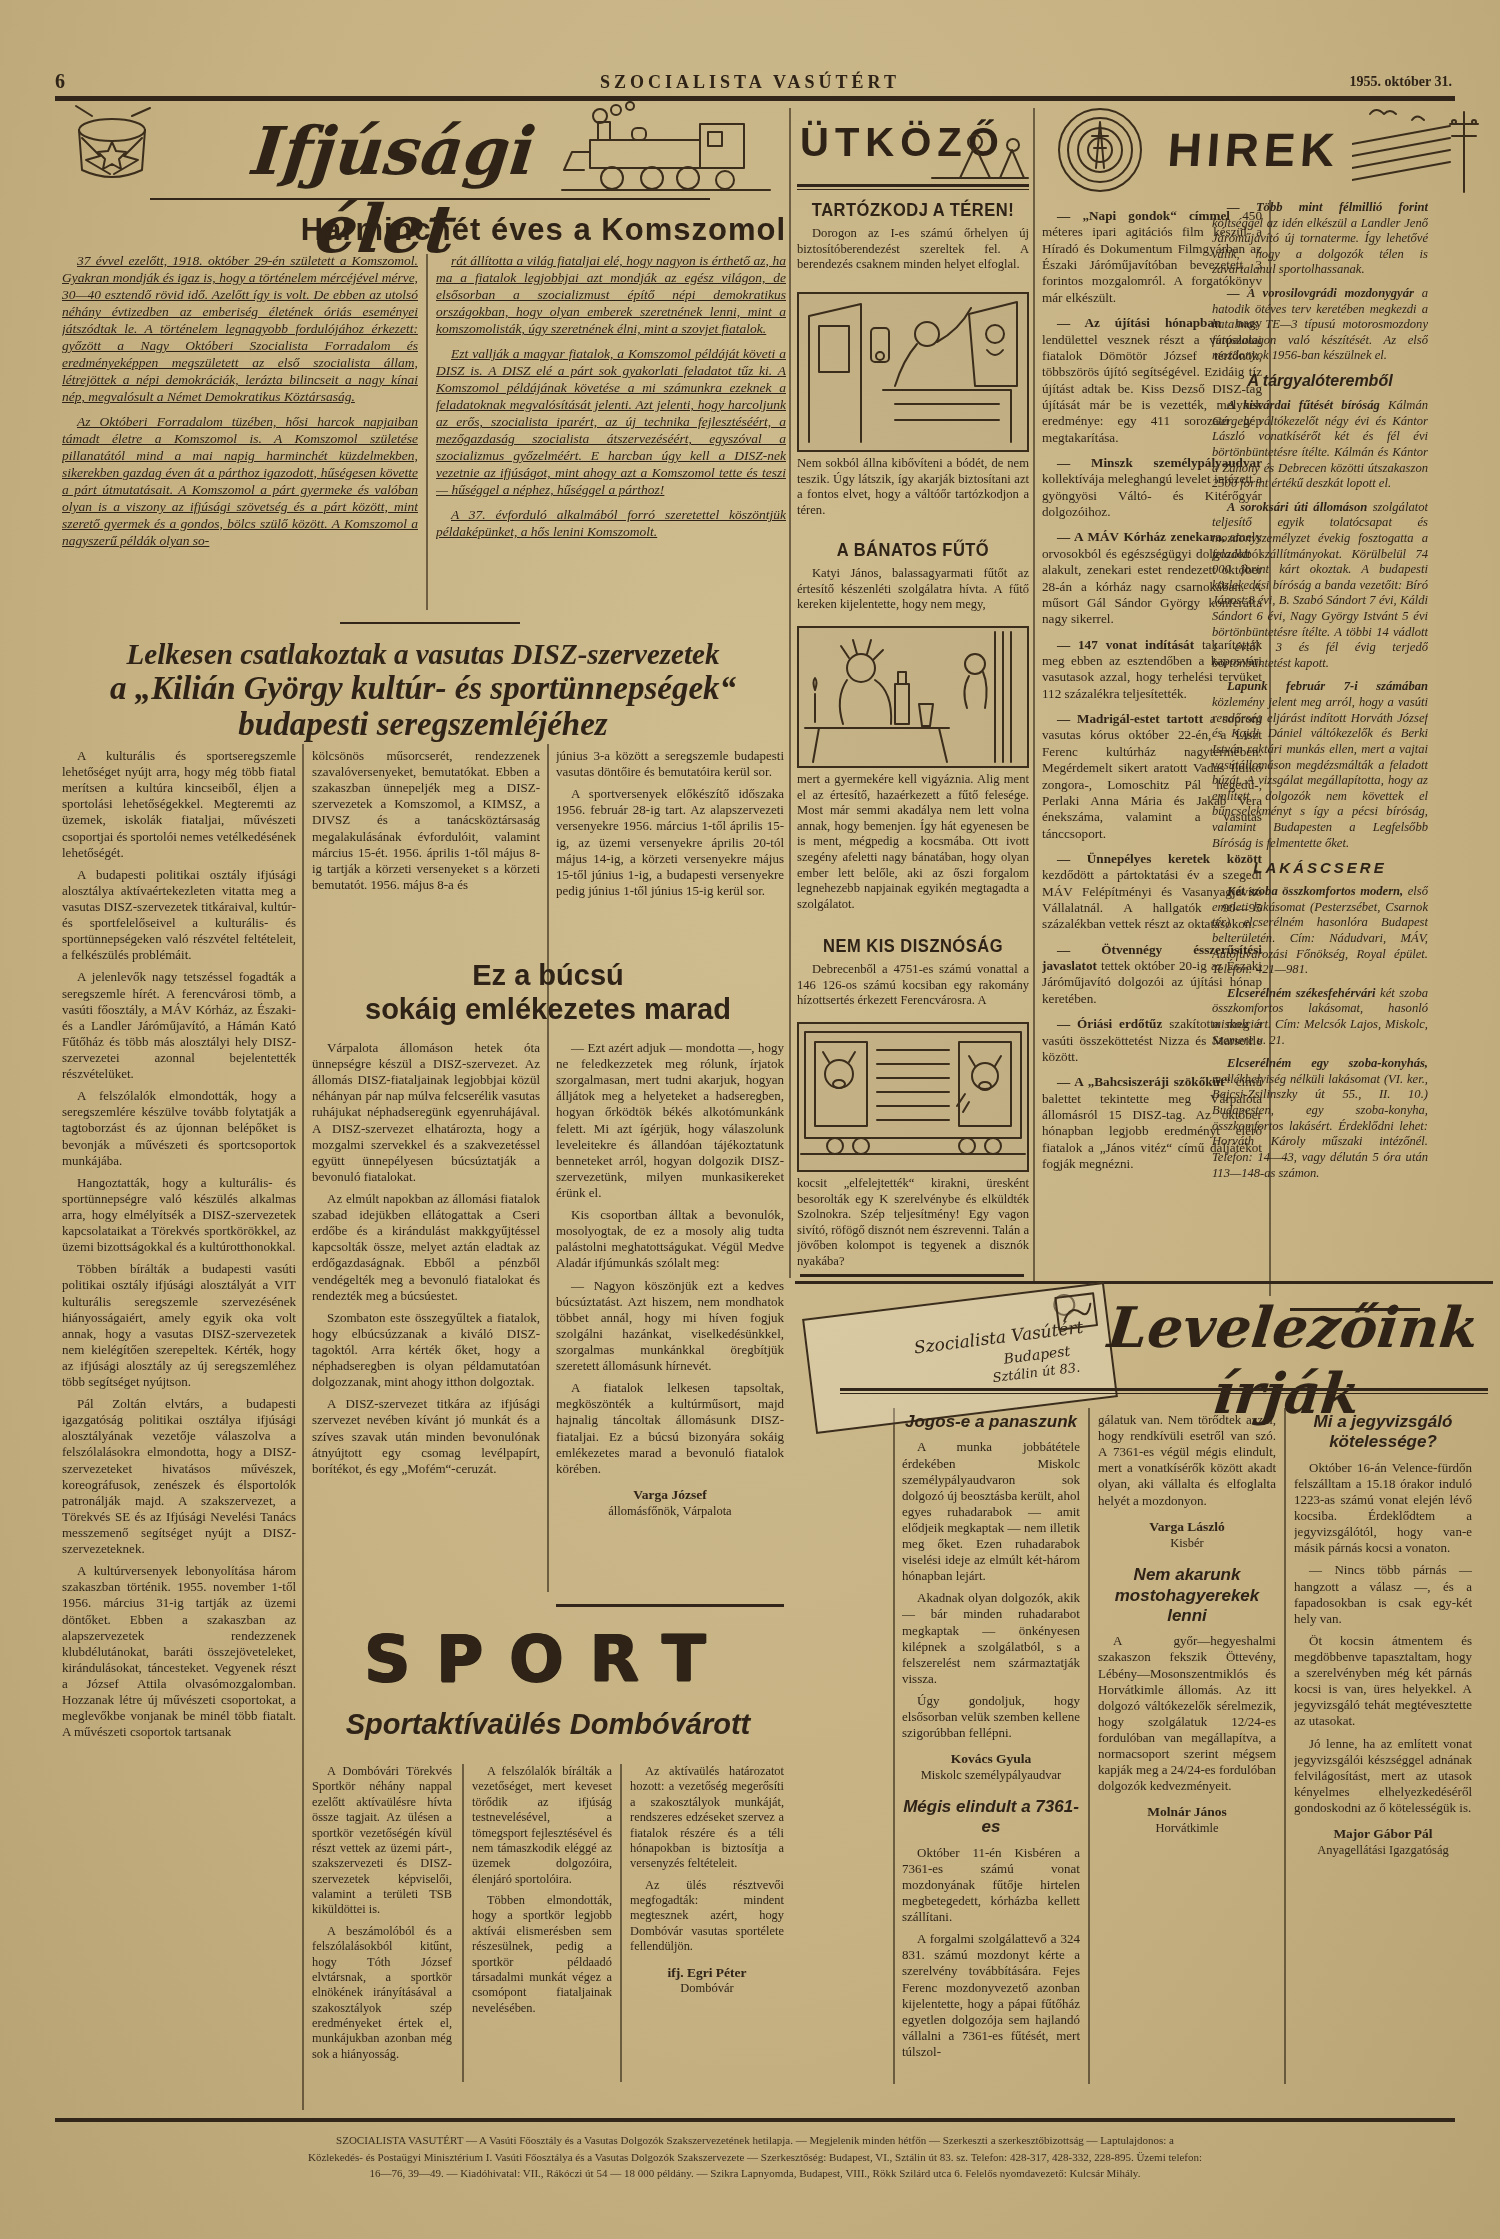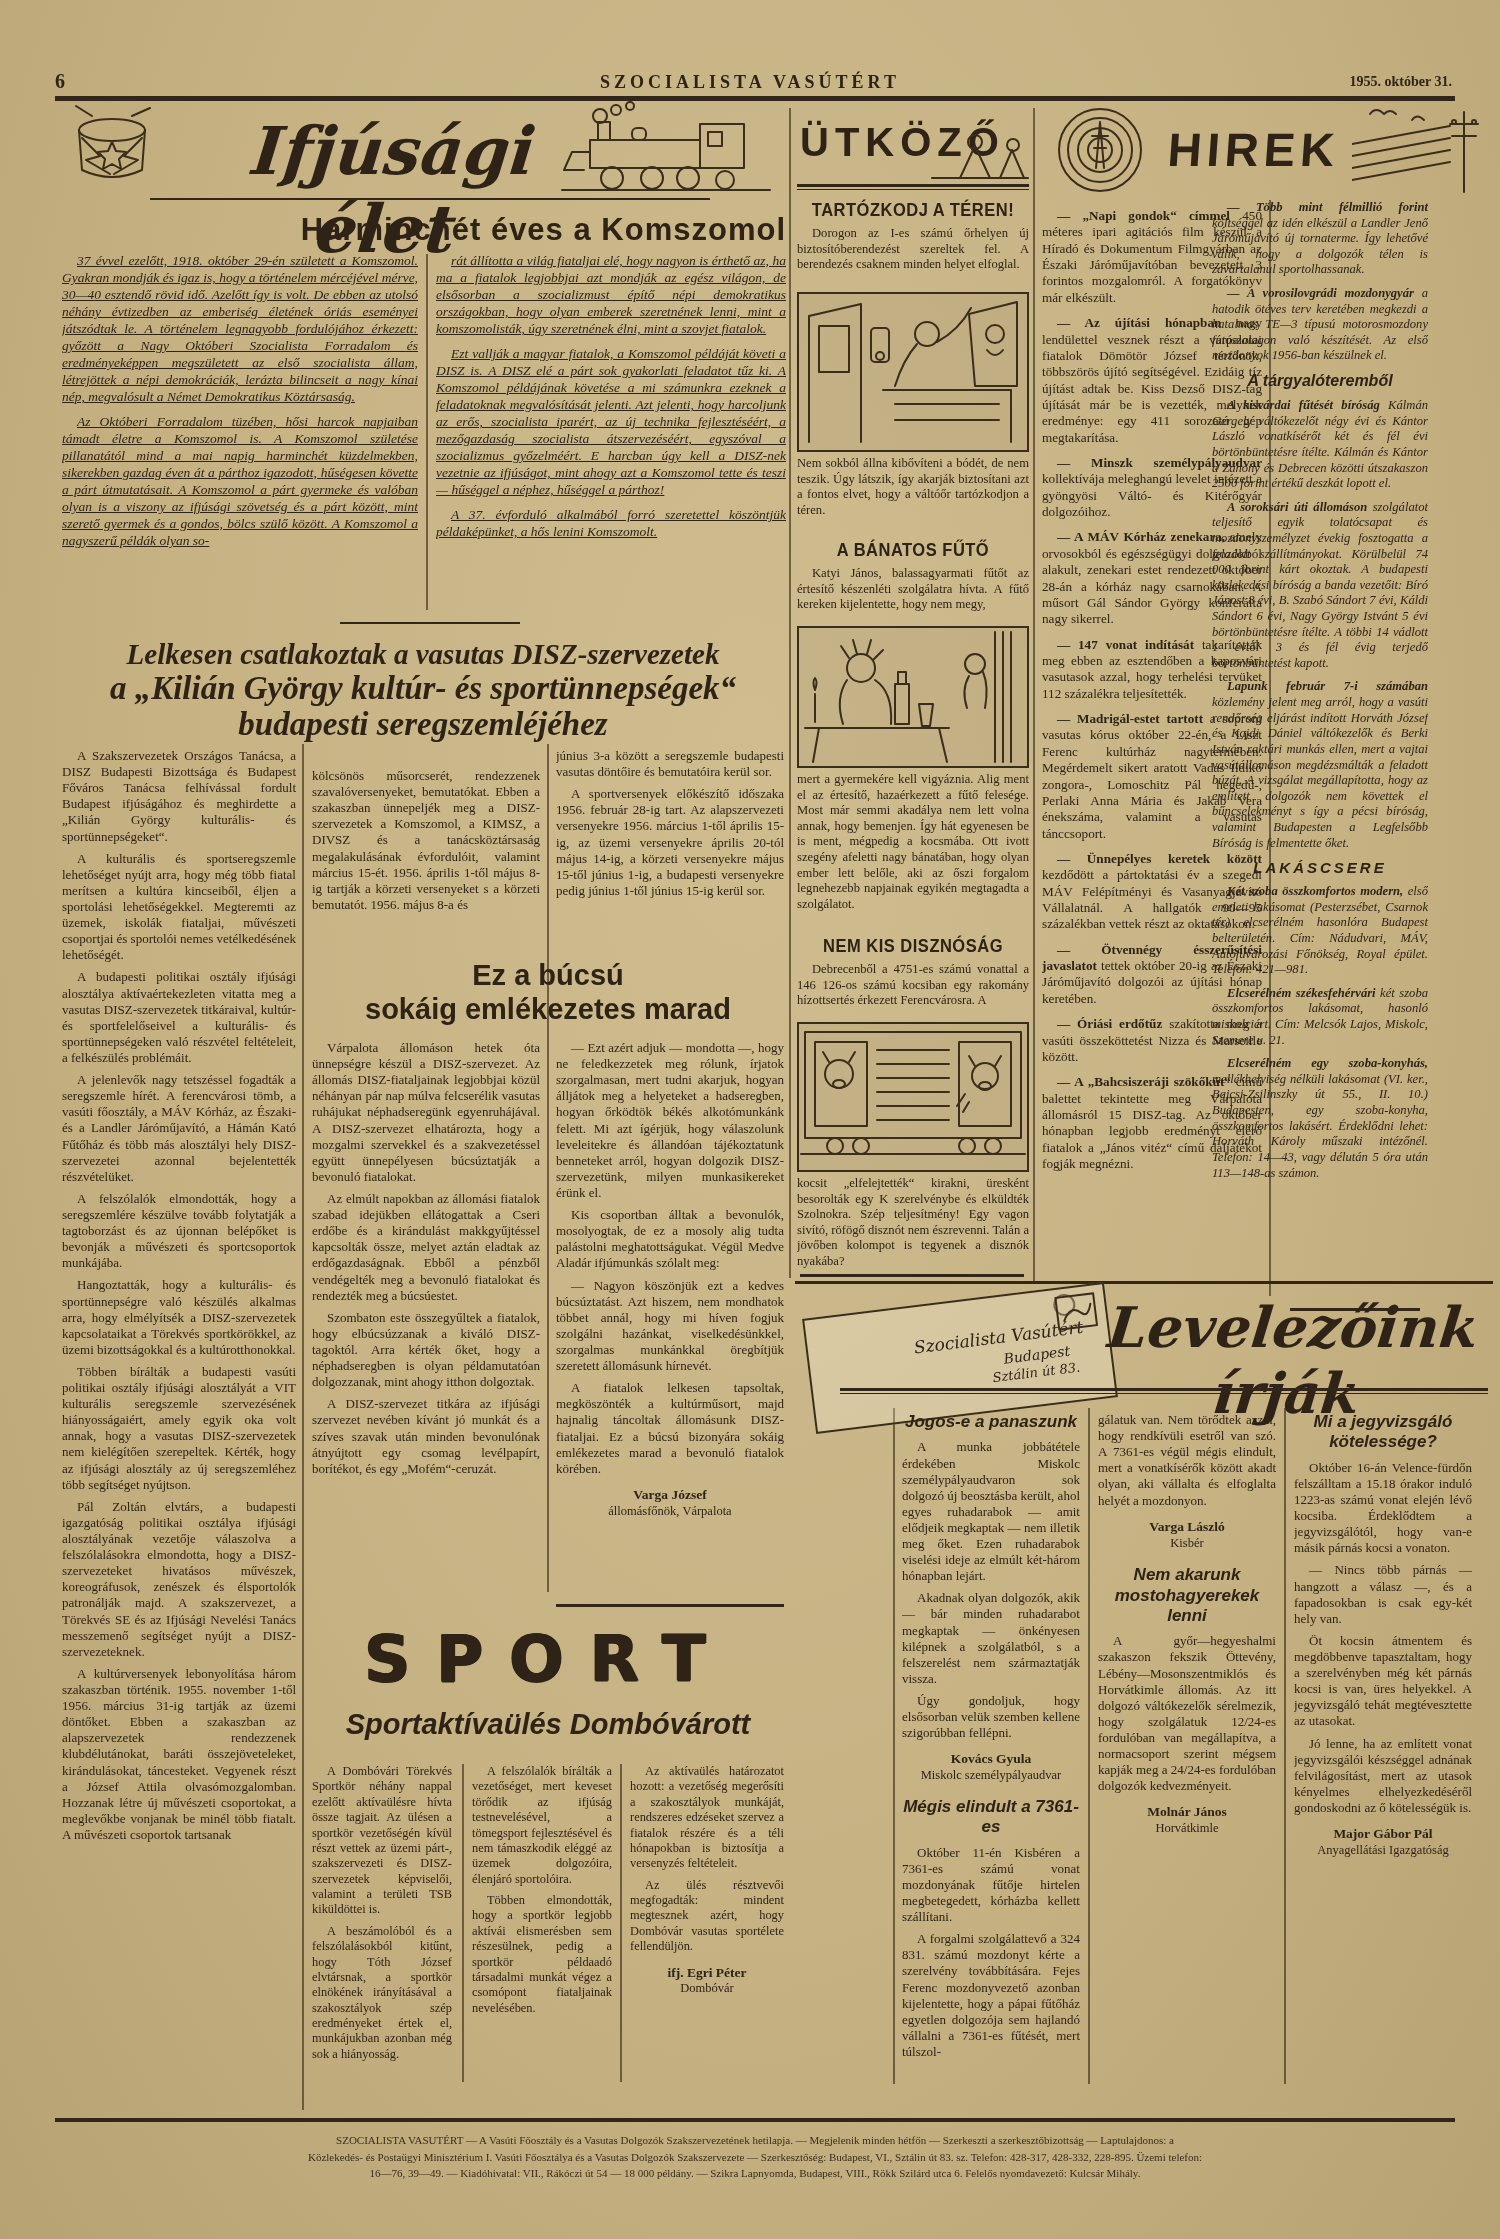--- a/index.html
+++ b/index.html
@@ -108,32 +108,31 @@
     <p class="bp" style="font-style:italic;">Ezt vallják a magyar fiatalok, a Komszomol példáját követi a DISZ is. A DISZ elé a párt sok gyakorlati feladatot tűz ki. A Komszomol példájának követése a mi számunkra ezeknek a feladatoknak megvalósítását jelenti. Azt jelenti, hogy harcoljunk az erős, szocialista iparért, az új technika fejlesztéséért, a mezőgazdaság szocialista átszervezéséért, egyszóval a szocializmus győzelméért. E harcban úgy kell a DISZ-nek vezetnie az ifjúságot, mint ahogy azt a Komszomol tette és teszi — hűséggel a néphez, hűséggel a párthoz!</p>
     <p class="bp" style="font-style:italic;">A 37. évforduló alkalmából forró szeretettel köszöntjük példaképünket, a hős lenini Komszomolt.</p>
   </div>
   <div class="hrule" style="left:340px;top:622px;width:180px;height:2px;"></div>
 
   <div class="abs kilian-head" style="left:60px;top:636px;width:726px;font-size:29px;">Lelkesen csatlakoztak a vasutas DISZ-szervezetek</div>
   <div class="abs kilian-head" style="left:60px;top:668px;width:726px;font-size:33px;">a „Kilián György kultúr- és sportünnepségek“</div>
   <div class="abs kilian-head" style="left:60px;top:704px;width:726px;font-size:33px;">budapesti seregszemléjéhez</div>
 
   <div class="abs txt smallcol" style="left:62px;top:748px;width:234px;height:1358px;line-height:1.3;">
-    <p class="bp">A Szakszervezetek Országos Tanácsa, a DISZ Budapesti Bizottsága és Budapest Főváros Tanácsa felhívással fordult Budapest ifjúságához és meghirdette a „Kilián György kulturális- és sportünnepségeket“.</p>
     <p class="bp">A kulturális és sportseregszemle lehetőséget nyújt arra, hogy még több fiatal merítsen a kultúra kincseiből, éljen a sportolási lehetőségekkel. Megteremti az üzemek, iskolák fiataljai, művészeti csoportjai és sportolói nemes vetélkedésének lehetőségét.</p>
     <p class="bp">A budapesti politikai osztály ifjúsági alosztálya aktívaértekezleten vitatta meg a vasutas DISZ-szervezetek titkáraival, kultúr- és sportfelelőseivel a kulturális- és sportünnepségeken való részvétel feltételeit, a felkészülés problémáit.</p>
     <p class="bp">A jelenlevők nagy tetszéssel fogadták a seregszemle hírét. A ferencvárosi tömb, a vasúti főosztály, a MÁV Kórház, az Északi- és a Landler Járóműjavító, a Hámán Kató Fűtőház és több más alosztályi hely DISZ-szervezetei azonnal bejelentették részvételüket.</p>
     <p class="bp">A felszólalók elmondották, hogy a seregszemlére készülve tovább folytatják a tagtoborzást és az újonnan belépőket is bevonják a művészeti és sportcsoportok munkájába.</p>
     <p class="bp">Hangoztatták, hogy a kulturális- és sportünnepségre való készülés alkalmas arra, hogy elmélyítsék a DISZ-szervezetek kapcsolataikat a Törekvés sportkörökkel, az üzemi bizottságokkal és a kultúrotthonokkal.</p>
     <p class="bp">Többen bírálták a budapesti vasúti politikai osztály ifjúsági alosztályát a VIT kulturális seregszemle szervezésének hiányosságaiért, amely egyik oka volt annak, hogy a vasutas DISZ-szervezetek nem kielégítően szerepeltek. Kérték, hogy az ifjúsági alosztály az új seregszemléhez több segítséget nyújtson.</p>
     <p class="bp">Pál Zoltán elvtárs, a budapesti igazgatóság politikai osztálya ifjúsági alosztályának vezetője válaszolva a felszólalásokra elmondotta, hogy a DISZ-szervezeteket hivatásos művészek, koreográfusok, zenészek és élsportolók patronálják majd. A szakszervezet, a Törekvés SE és az Ifjúsági Nevelési Tanács messzemenő segítséget nyújt a DISZ-szervezeteknek.</p>
     <p class="bp">A kultúrversenyek lebonyolítása három szakaszban történik. 1955. november 1-től 1956. március 31-ig tartják az üzemi döntőket. Ebben a szakaszban az alapszervezetek rendezzenek klubdélutánokat, baráti összejöveteleket, kirándulásokat, táncesteket. Vegyenek részt a József Attila olvasómozgalomban. Hozzanak létre új művészeti csoportokat, a meglevőkbe vonjanak be minél több fiatalt. A művészeti csoportok tartsanak</p>
   </div>
 
-  <div class="abs txt smallcol" style="left:312px;top:768px;width:228px;height:206px;">
+  <div class="abs txt smallcol" style="left:312px;top:748px;width:228px;height:206px;">
     <p class="bp" style="text-indent:0;">kölcsönös műsorcserét, rendezzenek szavalóversenyeket, bemutatókat. Ebben a szakaszban ünnepeljék meg a DISZ-szervezetek a Komszomol, a KIMSZ, a DIVSZ és a tanácsköztársaság megalakulásának évfordulóit, valamint március 15-ét. 1956. április 1-től május 8-ig tartják a körzeti versenyeket s a körzeti bemutatót. 1956. május 8-a és</p>
   </div>
   <div class="abs txt smallcol" style="left:556px;top:748px;width:228px;height:206px;">
     <p class="bp" style="text-indent:0;">június 3-a között a seregszemle budapesti vasutas döntőire és bemutatóira kerül sor.</p>
     <p class="bp">A sportversenyek előkészítő időszaka 1956. február 28-ig tart. Az alapszervezeti versenyekre 1956. március 1-től április 15-ig, az üzemi versenyekre április 20-tól május 14-ig, a körzeti versenyekre május 15-től június 1-ig, a budapesti versenyekre pedig június 1-től június 15-ig kerül sor.</p>
   </div>
 
   <div class="abs bucsu-head" style="left:312px;top:958px;width:472px;">
     <div>Ez a búcsú</div>
     <div>sokáig emlékezetes marad</div>

